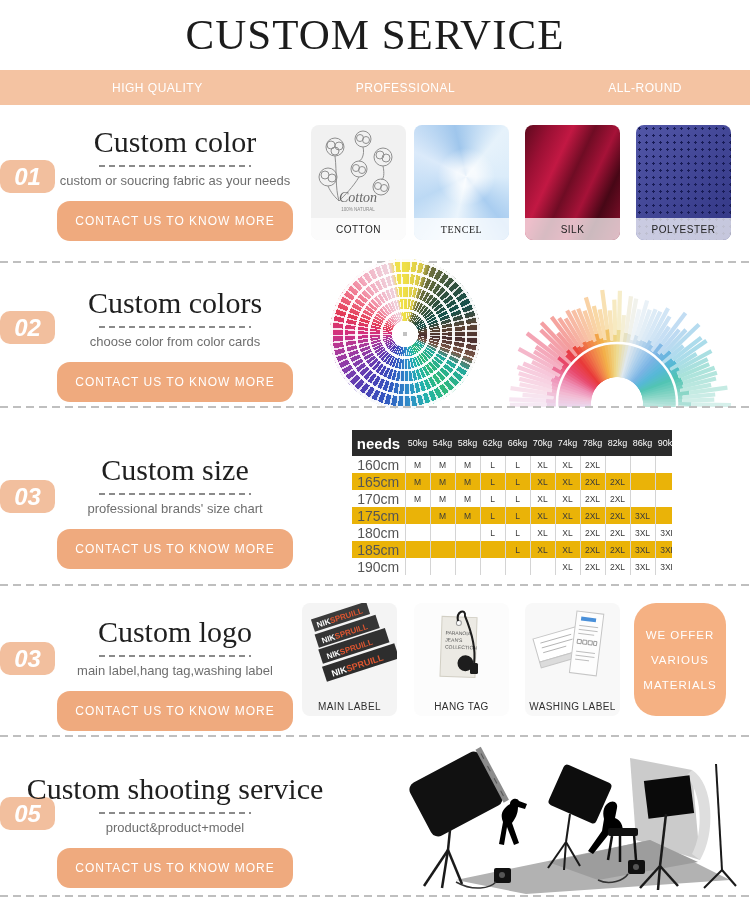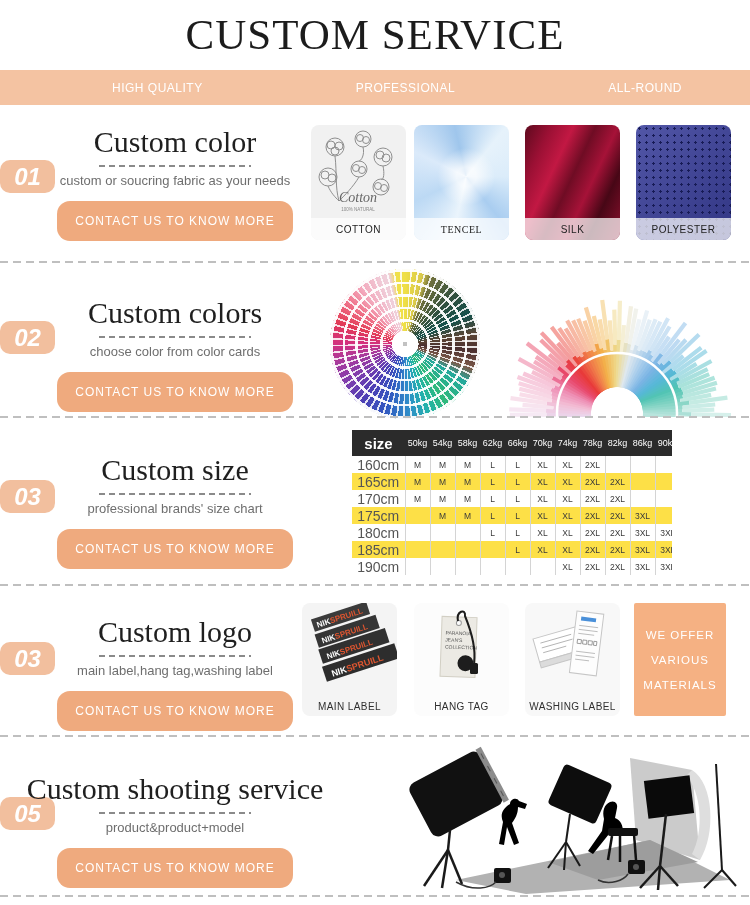--- a/index.html
+++ b/index.html
@@ -11,21 +11,21 @@
     font-family:"Liberation Serif","DejaVu Serif",serif;font-size:43px;font-weight:400;
     color:#1c1c1c;letter-spacing:1px;}
   #quality-bar{position:absolute;top:70px;left:0;width:750px;height:35px;background:#f4c3a2;
     display:flex;align-items:center;justify-content:space-between;box-sizing:border-box;
     padding-left:112px;padding-right:68px;}
   #quality-bar span{color:#fff;font-size:12px;letter-spacing:.5px;}
 
   
   .sec{position:absolute;left:0;width:750px;}
   #s1{top:110px;height:153px;}
-  #s2{top:257px;height:161px;}
+  #s2{top:247px;height:161px;}
   #s3{top:424px;height:162px;}
   #s4{top:586px;height:151px;}
   #s5{top:737px;height:160px;}
   .sep{position:absolute;left:0;bottom:0;width:750px;height:2px;
     background:repeating-linear-gradient(90deg,#bfbfbf 0 8px,transparent 8px 13px);}
 
   .badge{position:absolute;left:0;width:55px;height:33px;background:#f2bf9e;border-radius:10px;
     color:#fff;font-size:24px;font-style:italic;font-weight:bold;
     display:flex;align-items:center;justify-content:center;}
   .panel{position:absolute;left:45px;width:260px;text-align:center;}
@@ -68,28 +68,28 @@
   #color-fan{position:absolute;left:488px;top:14px;}
 
   
   #size-wrap{position:absolute;left:352px;top:6px;width:320px;height:147px;overflow:hidden;}
   #size-wrap table{border-collapse:collapse;table-layout:fixed;width:328px;}
   #size-wrap thead th{background:#2b2b2b;color:#fff;height:26px;font-weight:normal;font-size:9px;padding:0;}
   #size-wrap thead th.size-label{font-size:15px;font-weight:bold;}
   #size-wrap td{height:17px;text-align:center;font-size:8.5px;color:#3a3a3a;padding:0;
     border-left:1px solid #d4d4d4;}
   #size-wrap td.row-label{border-left:none;color:#555;font-size:14px;}
-  #size-wrap tr.alt td{background:#fde047;}
+  #size-wrap tr.alt td{background:#eab308;}
 
   
   .logo-card{position:absolute;top:17px;width:95px;height:113px;border-radius:8px;overflow:hidden;}
   .logo-card .strip{position:absolute;left:0;bottom:0;width:100%;height:20px;
     display:flex;align-items:center;justify-content:center;font-size:10px;color:#2f2f2f;letter-spacing:.4px;}
   #offer-box{position:absolute;left:634px;top:17px;width:92px;height:113px;background:#f5b183;
-    border-radius:2px;display:flex;flex-direction:column;align-items:center;justify-content:center;
+    border-radius:22px;display:flex;flex-direction:column;align-items:center;justify-content:center;
     gap:13px;color:#fff;font-size:11.5px;letter-spacing:1px;}
 
   
   #studio{position:absolute;left:398px;top:5px;}
 </style>
 </head>
 <body>
 
 <div id="page">
 
@@ -441,21 +441,21 @@
             <col style="width: 25px;">
             <col style="width: 25px;">
             <col style="width: 25px;">
             <col style="width: 25px;">
             <col style="width: 25px;">
             <col style="width: 25px;">
             <col style="width: 25px;">
           </colgroup>
           <thead>
             <tr>
-              <th class="size-label">size</th>
+              <th class="size-label">needs</th>
               <th>50kg</th>
               <th>54kg</th>
               <th>58kg</th>
               <th>62kg</th>
               <th>66kg</th>
               <th>70kg</th>
               <th>74kg</th>
               <th>78kg</th>
               <th>82kg</th>
               <th>86kg</th>

